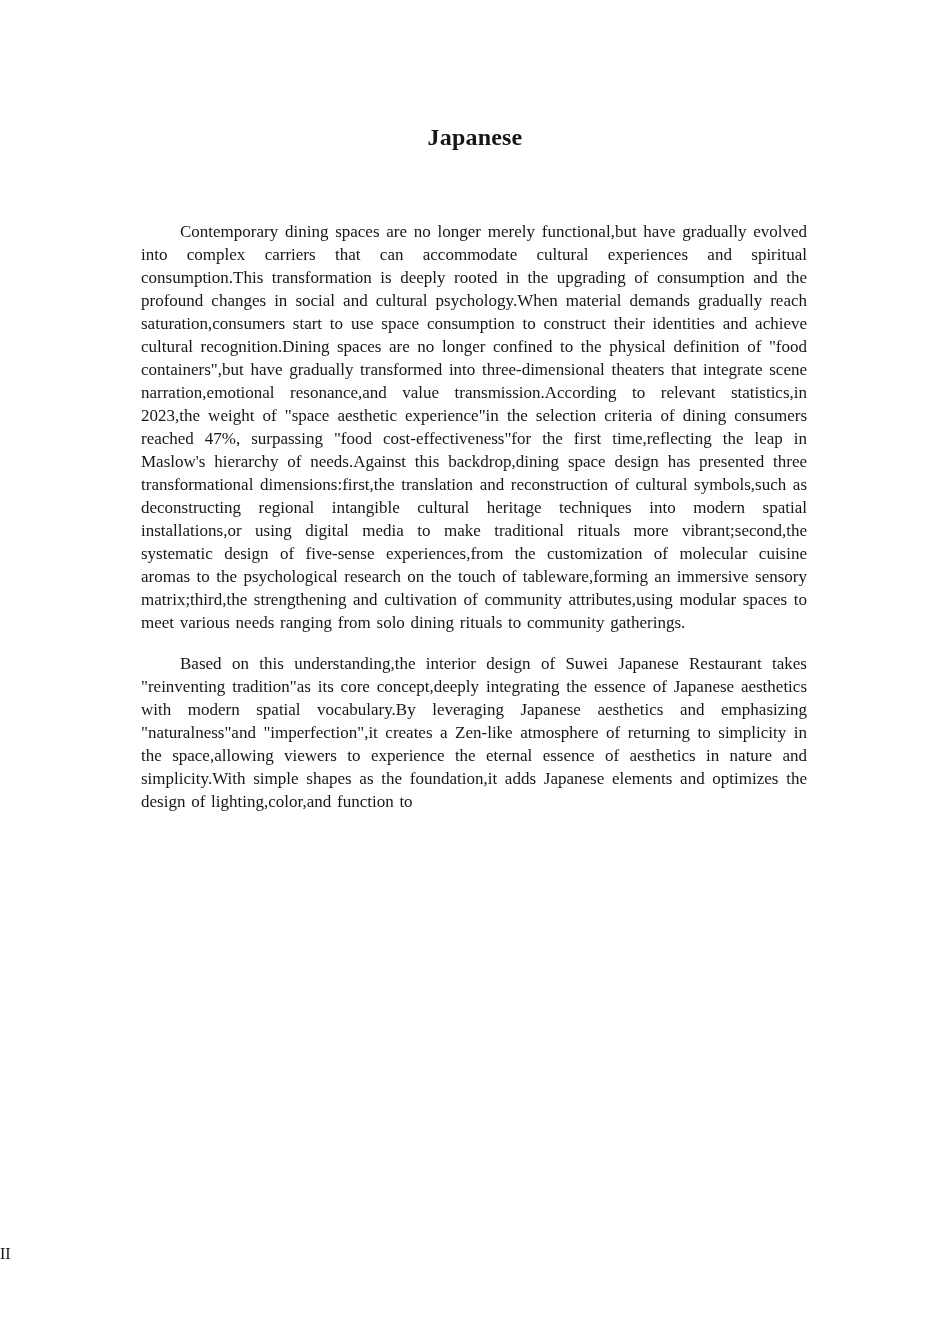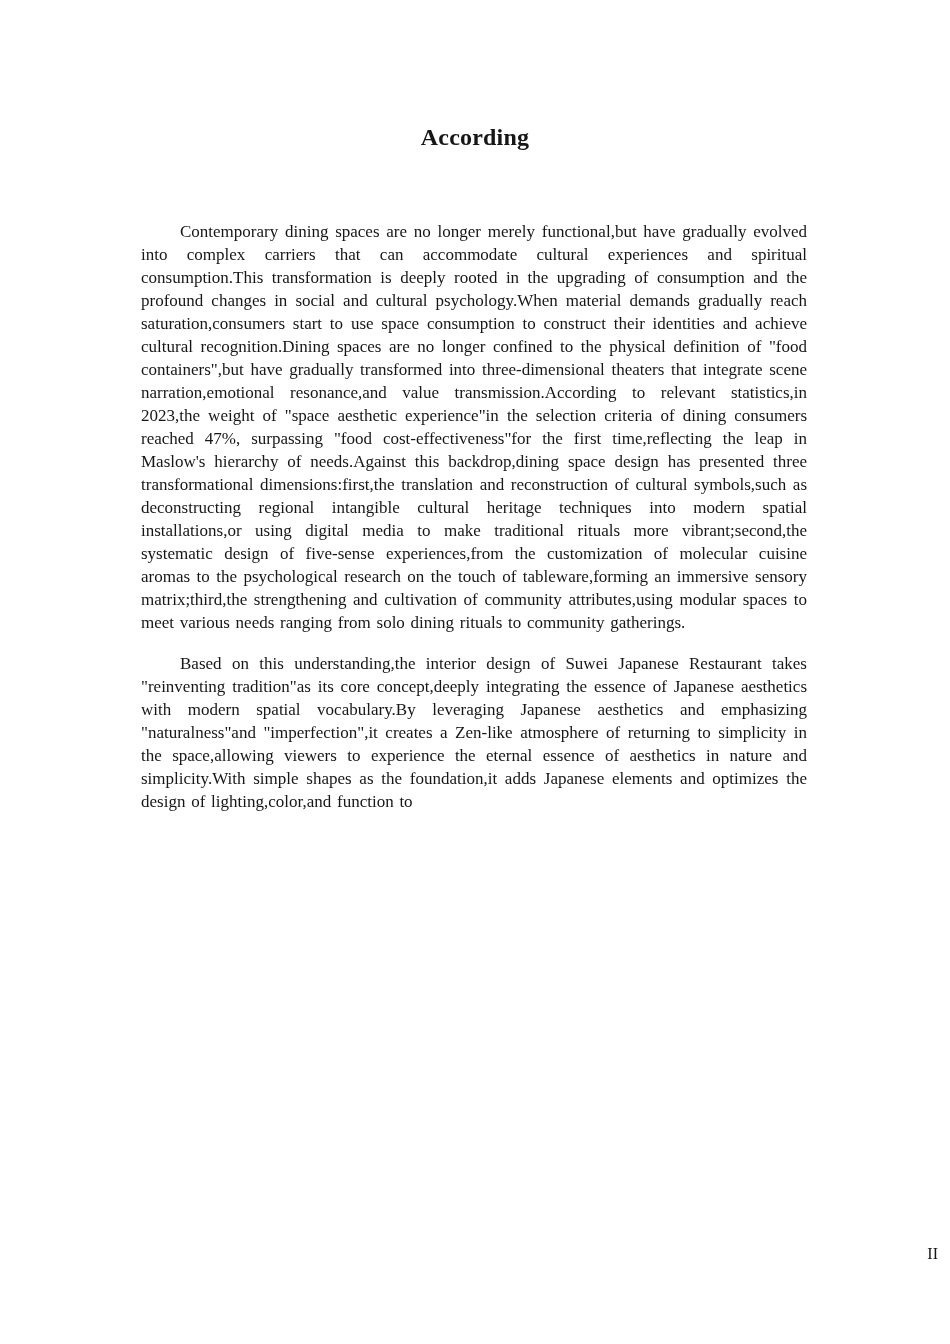--- a/index.html
+++ b/index.html
@@ -37,31 +37,31 @@
     text-indent: 39px;
   }
   .content p + p {
     margin-top: 18px;
   }
   .page-number {
     position: absolute;
     left: 0;
     right: 12px;
     top: 1243px;
-    text-align: right;
+    text-align: left;
     font-size: 16px;
     line-height: 22px;
   }
 </style>
 </head>
 <body>
 
 <div class="page">
 
-  <h1 class="doc-title">According</h1>
+  <h1 class="doc-title">Japanese</h1>
 
   <div class="content">
     <p>Contemporary dining spaces are no longer merely functional,but have gradually evolved into complex carriers that can accommodate cultural experiences and spiritual consumption.This transformation is deeply rooted in the upgrading of consumption and the profound changes in social and cultural psychology.When material demands gradually reach saturation,consumers start to use space consumption to construct their identities and achieve cultural recognition.Dining spaces are no longer confined to the physical definition of "food containers",but have gradually transformed into three-dimensional theaters that integrate scene narration,emotional resonance,and value transmission.According to relevant statistics,in 2023,the weight of "space aesthetic experience"in the selection criteria of dining consumers reached 47%, surpassing "food cost-effectiveness"for the first time,reflecting the leap in Maslow's hierarchy of needs.Against this backdrop,dining space design has presented three transformational dimensions:first,the translation and reconstruction of cultural symbols,such as deconstructing regional intangible cultural heritage techniques into modern spatial installations,or using digital media to make traditional rituals more vibrant;second,the systematic design of five-sense experiences,from the customization of molecular cuisine aromas to the psychological research on the touch of tableware,forming an immersive sensory matrix;third,the strengthening and cultivation of community attributes,using modular spaces to meet various needs ranging from solo dining rituals to community gatherings.</p>
     <p>Based on this understanding,the interior design of Suwei Japanese Restaurant takes "reinventing tradition"as its core concept,deeply integrating the essence of Japanese aesthetics with modern spatial vocabulary.By leveraging Japanese aesthetics and emphasizing "naturalness"and "imperfection",it creates a Zen-like atmosphere of returning to simplicity in the space,allowing viewers to experience the eternal essence of aesthetics in nature and simplicity.With simple shapes as the foundation,it adds Japanese elements and optimizes the design of lighting,color,and function to</p>
   </div>
 
   <div class="page-number">II</div>
 
 </div>
 

